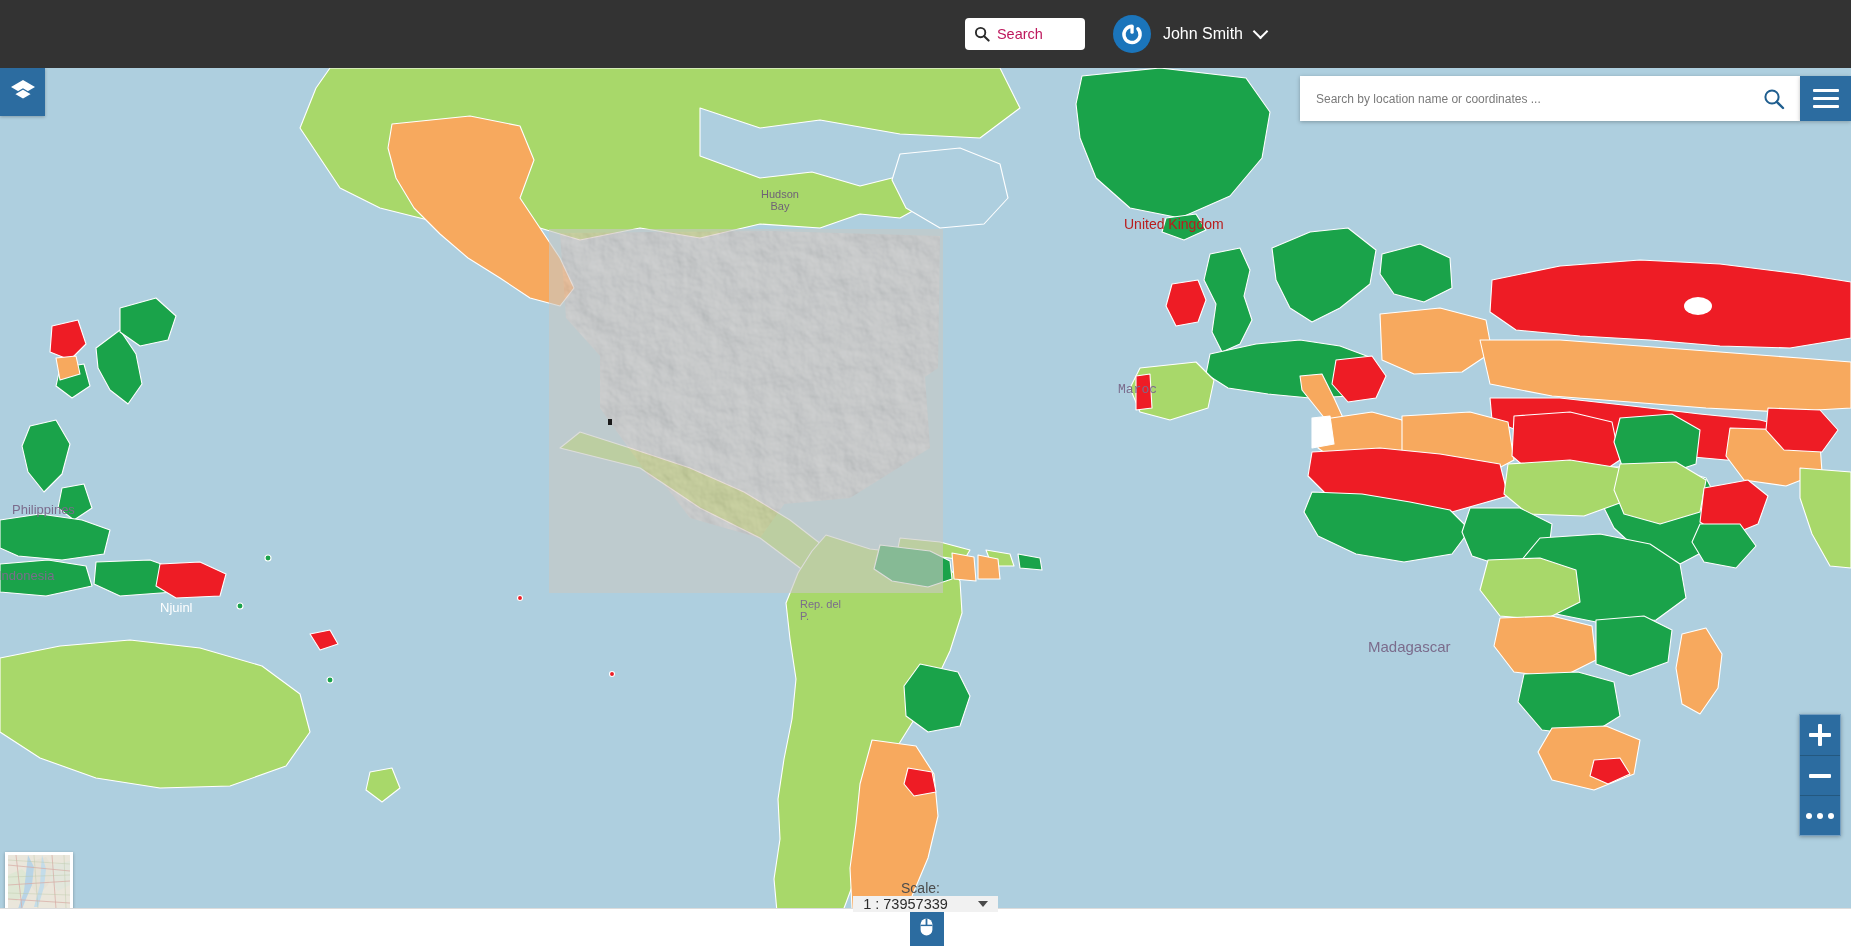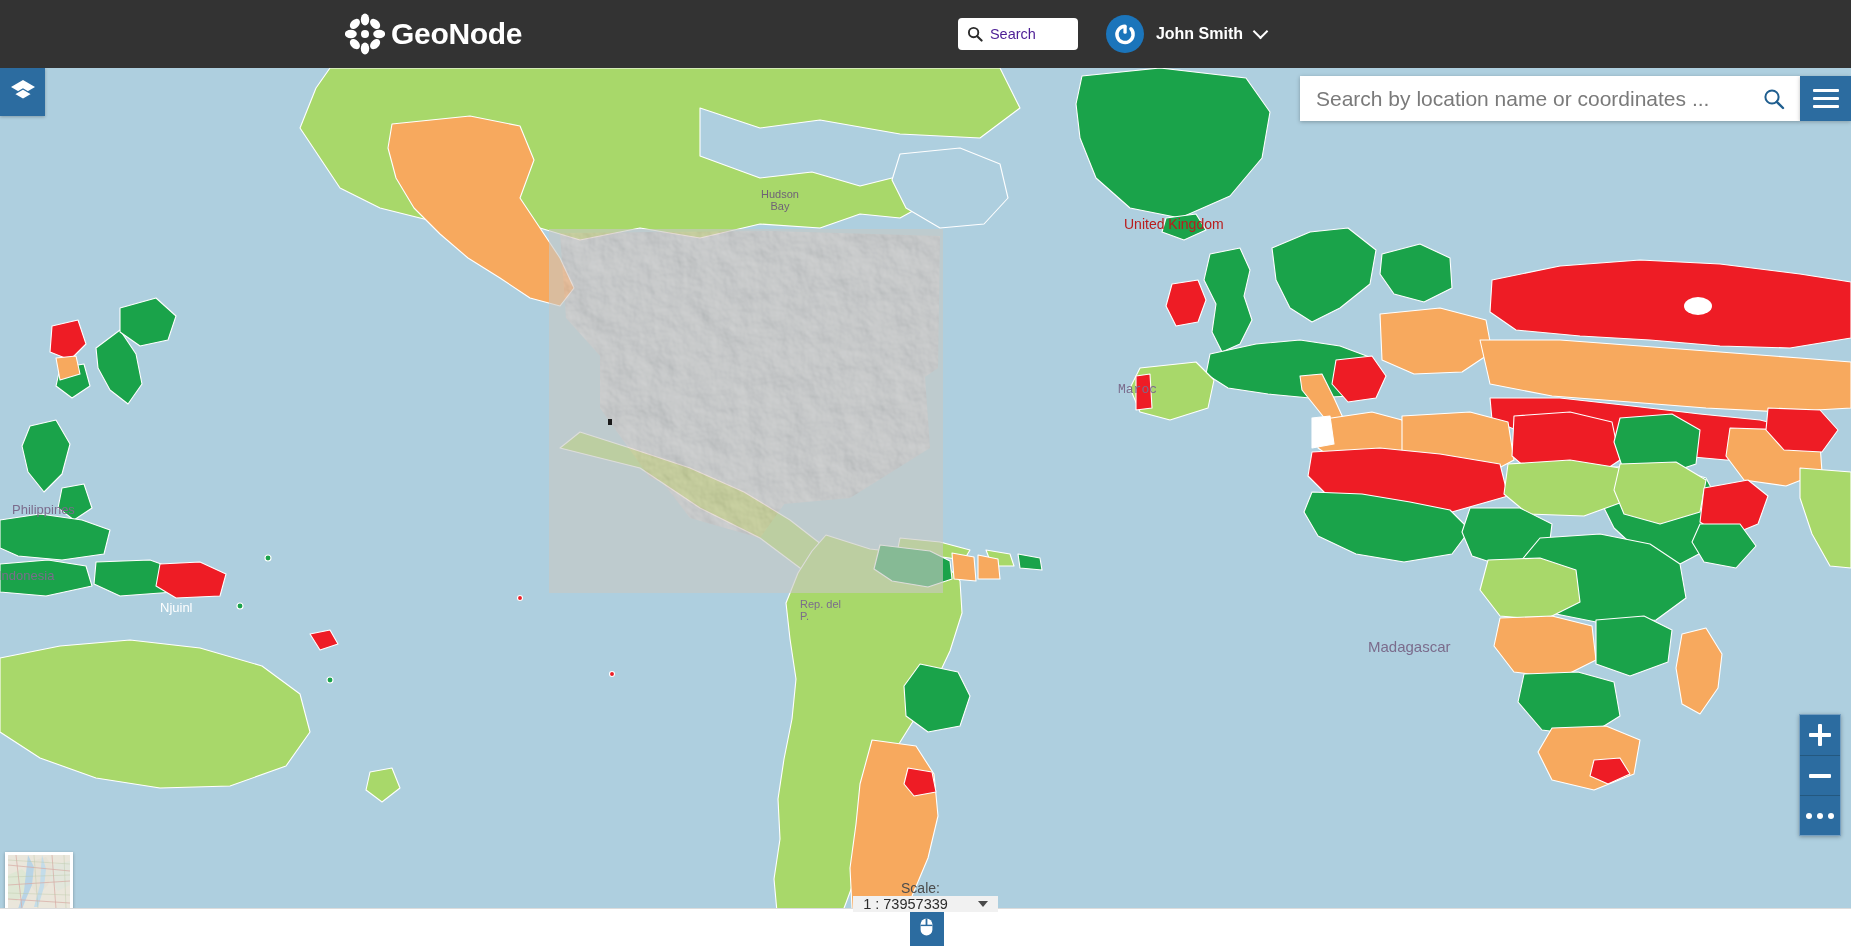--- a/index.html
+++ b/index.html
@@ -68,41 +68,41 @@
   .nav-search {
     display: flex; align-items: center;
     background: #ffffff;
     border-radius: 4px;
     width: 120px; height: 32px;
     padding: 0 9px;
     cursor: text;
   }
   .nav-search-icon { flex: none; margin-right: 7px; line-height: 0; }
   .nav-search-text {
-    color: #4c1d95;
+    color: #be185d;
     font-size: 14.5px;
     white-space: nowrap;
   }
   .user-block {
     display: flex; align-items: center;
     margin-left: 28px;
     cursor: pointer;
   }
   .avatar {
     width: 38px; height: 38px;
     border-radius: 50%;
     background: #1b75bb;
     display: flex; align-items: center; justify-content: center;
     flex: none;
     margin-right: 12px;
   }
   .user-name {
     color: #ffffff;
     font-size: 16px;
-    font-weight: 700;
+    font-weight: 400;
     white-space: nowrap;
   }
   .user-caret {
     display: inline-block;
     margin-left: 12px;
     width: 11px; height: 11px;
     border-right: 2px solid #ffffff;
     border-bottom: 2px solid #ffffff;
     transform: translateY(-3px) rotate(45deg);
   }
@@ -125,21 +125,21 @@
     background: #ffffff;
     box-shadow: 0 1px 4px rgba(0,0,0,0.28);
     display: flex; align-items: center;
     z-index: 40;
   }
   .map-search-input {
     flex: 1;
     border: none; outline: none;
     background: transparent;
     font-family: "Liberation Sans", sans-serif;
-    font-size: 21px;
+    font-size: 12px;
     color: #3b82f6;
     padding: 0 16px;
     height: 100%;
   }
   .map-search-input::placeholder { color: #7a7a7a; }
   .map-search-go {
     width: 52px; height: 100%;
     display: flex; align-items: center; justify-content: center;
     cursor: pointer;
     flex: none;
@@ -263,38 +263,20 @@
     flex: none;
   }
 </style>
 </head>
 <body>
 
 <div class="app">
 
   <div class="navbar">
 
-    <div class="brand">
-      <span class="brand-mark">
-        <svg width="40" height="42" viewBox="0 0 40 42">
-          <g fill="#ffffff">
-            <ellipse cx="20" cy="6.5" rx="4.2" ry="6"></ellipse>
-            <ellipse cx="20" cy="35.5" rx="4.2" ry="6"></ellipse>
-            <ellipse cx="5.8" cy="21" rx="6" ry="4.2"></ellipse>
-            <ellipse cx="34.2" cy="21" rx="6" ry="4.2"></ellipse>
-            <ellipse cx="9.9" cy="10.9" rx="5.9" ry="4.1" transform="rotate(-45 9.9 10.9)"></ellipse>
-            <ellipse cx="30.1" cy="31.1" rx="5.9" ry="4.1" transform="rotate(-45 30.1 31.1)"></ellipse>
-            <ellipse cx="30.1" cy="10.9" rx="5.9" ry="4.1" transform="rotate(45 30.1 10.9)"></ellipse>
-            <ellipse cx="9.9" cy="31.1" rx="5.9" ry="4.1" transform="rotate(45 9.9 31.1)"></ellipse>
-            <circle cx="20" cy="21" r="4"></circle>
-          </g>
-        </svg>
-      </span>
-      <span class="brand-name">GeoNode</span>
-    </div>
 
 
     <div class="nav-right">
       <div class="nav-search">
         <span class="nav-search-icon">
           <svg width="16" height="16" viewBox="0 0 16 16">
             <circle cx="6.6" cy="6.6" r="4.7" fill="none" stroke="#2b2b2b" stroke-width="1.9"></circle>
             <line x1="10.2" y1="10.2" x2="14.6" y2="14.6" stroke="#2b2b2b" stroke-width="2.1" stroke-linecap="round"></line>
           </svg>
         </span>

